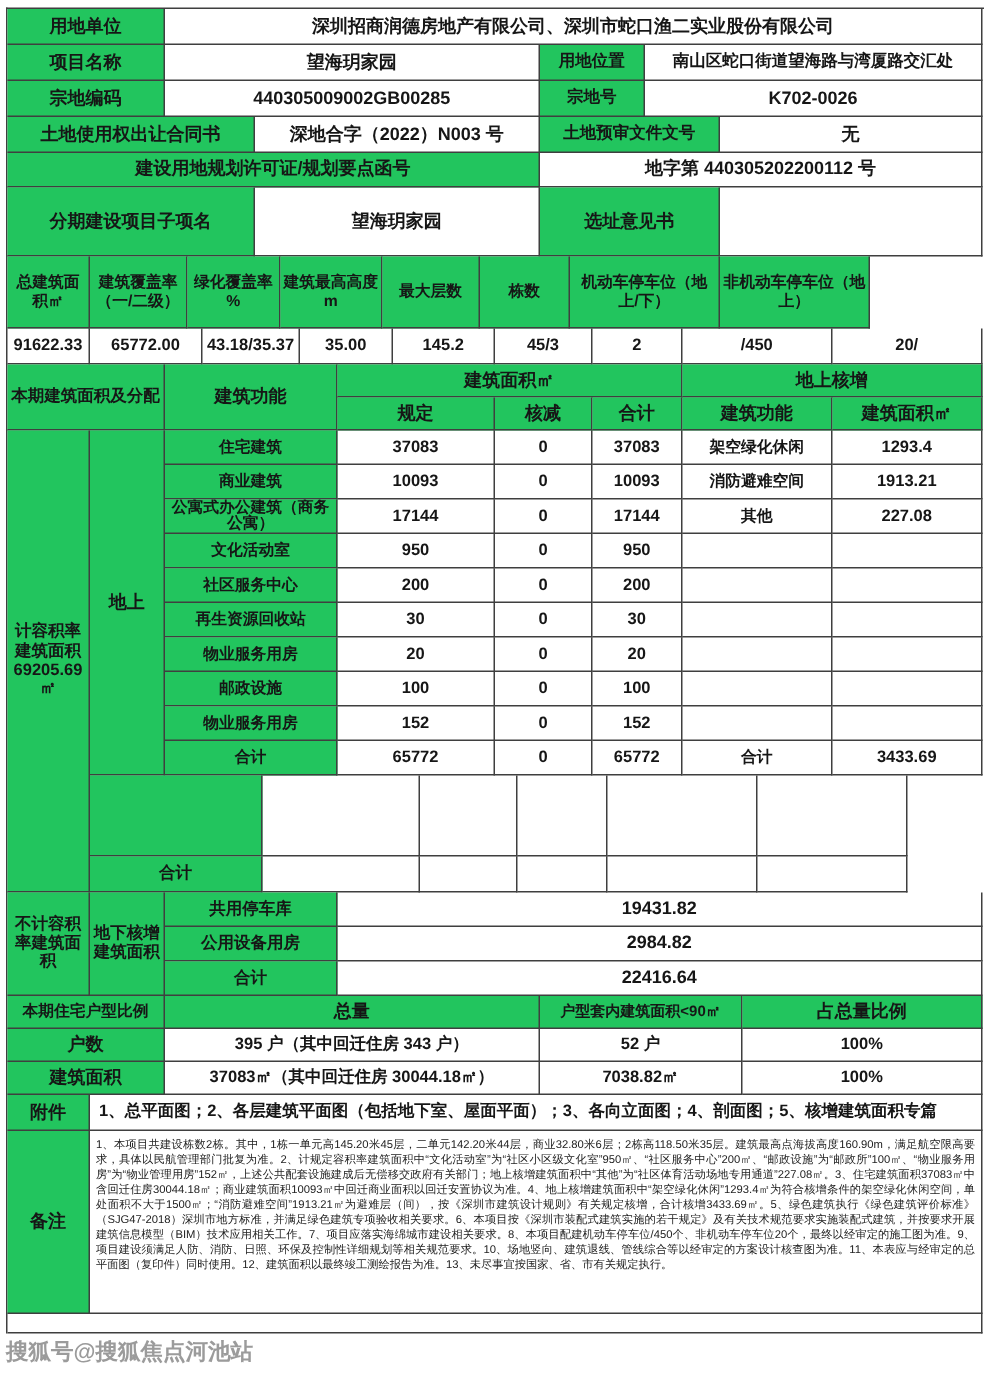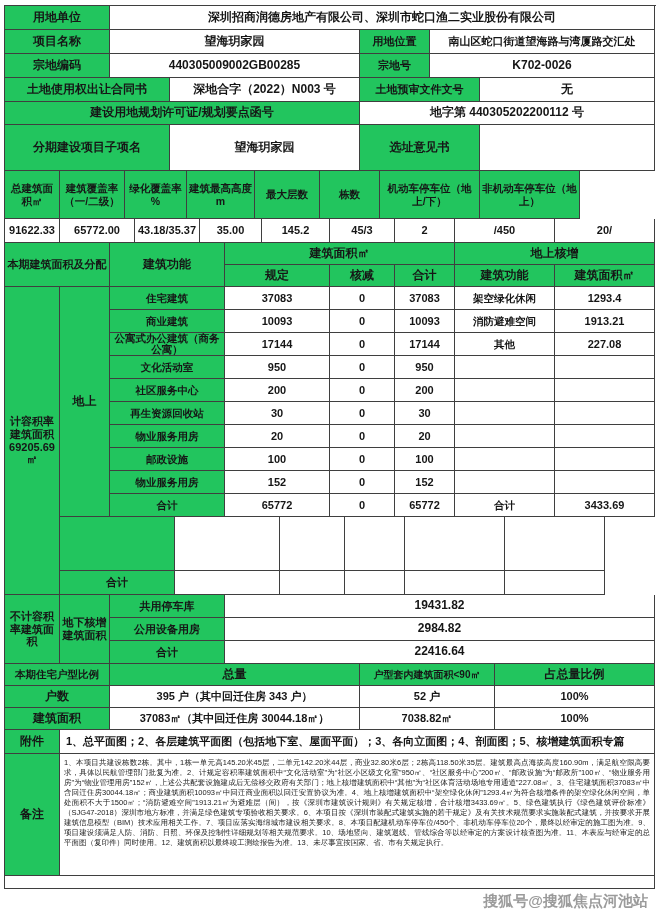--- a/index.html
+++ b/index.html
@@ -14,21 +14,21 @@
      font-size:12px;font-weight:bold;line-height:1.15;padding:0 2px;overflow:hidden;min-width:0}
   .lab{background:#22c55e}
   .sm{font-size:11px}
   .hd{font-size:10.5px}
   .fn{font-size:10.5px;line-height:11px}
   .xs{font-size:10px}
   .brk{word-break:break-all}
   .left{justify-content:flex-start;text-align:right;padding-left:6px}
   .remark{font-size:7.5px;font-weight:normal;line-height:10px;text-align:justify;
      align-items:flex-start;padding:4px 4px;color:#222}
-  .watermark{width:652px;text-align:right;padding-right:8px;margin-top:3px;
+  .watermark{width:652px;padding-right:8px;margin-top:3px;
      font-size:15px;font-weight:bold;color:#9b9b9b}
   .w50{flex:0 0 50px}.w55{flex:0 0 55px}.w60{flex:0 0 60px}.w62{flex:0 0 62px}
   .w65{flex:0 0 65px}.w68{flex:0 0 68px}.w70{flex:0 0 70px}.w75{flex:0 0 75px}
   .w100{flex:0 0 100px}.w105{flex:0 0 105px}.w115{flex:0 0 115px}.w120{flex:0 0 120px}
   .w135{flex:0 0 135px}.w160{flex:0 0 160px}.w165{flex:0 0 165px}.w175{flex:0 0 175px}
   .w190{flex:0 0 190px}.w200{flex:0 0 200px}.w230{flex:0 0 230px}.w250{flex:0 0 250px}
   .w295{flex:0 0 295px}.w355{flex:0 0 355px}.w430{flex:0 0 430px}.w545{flex:0 0 545px}
   .w595{flex:0 0 595px}.w650{flex:0 0 650px}
   .h13{min-height:13px}.h22{min-height:22px}.h23{min-height:23px}.h24{min-height:24px}
   .h44{min-height:44px}.h46{min-height:46px}.h48{min-height:48px}.h54{min-height:54px}

